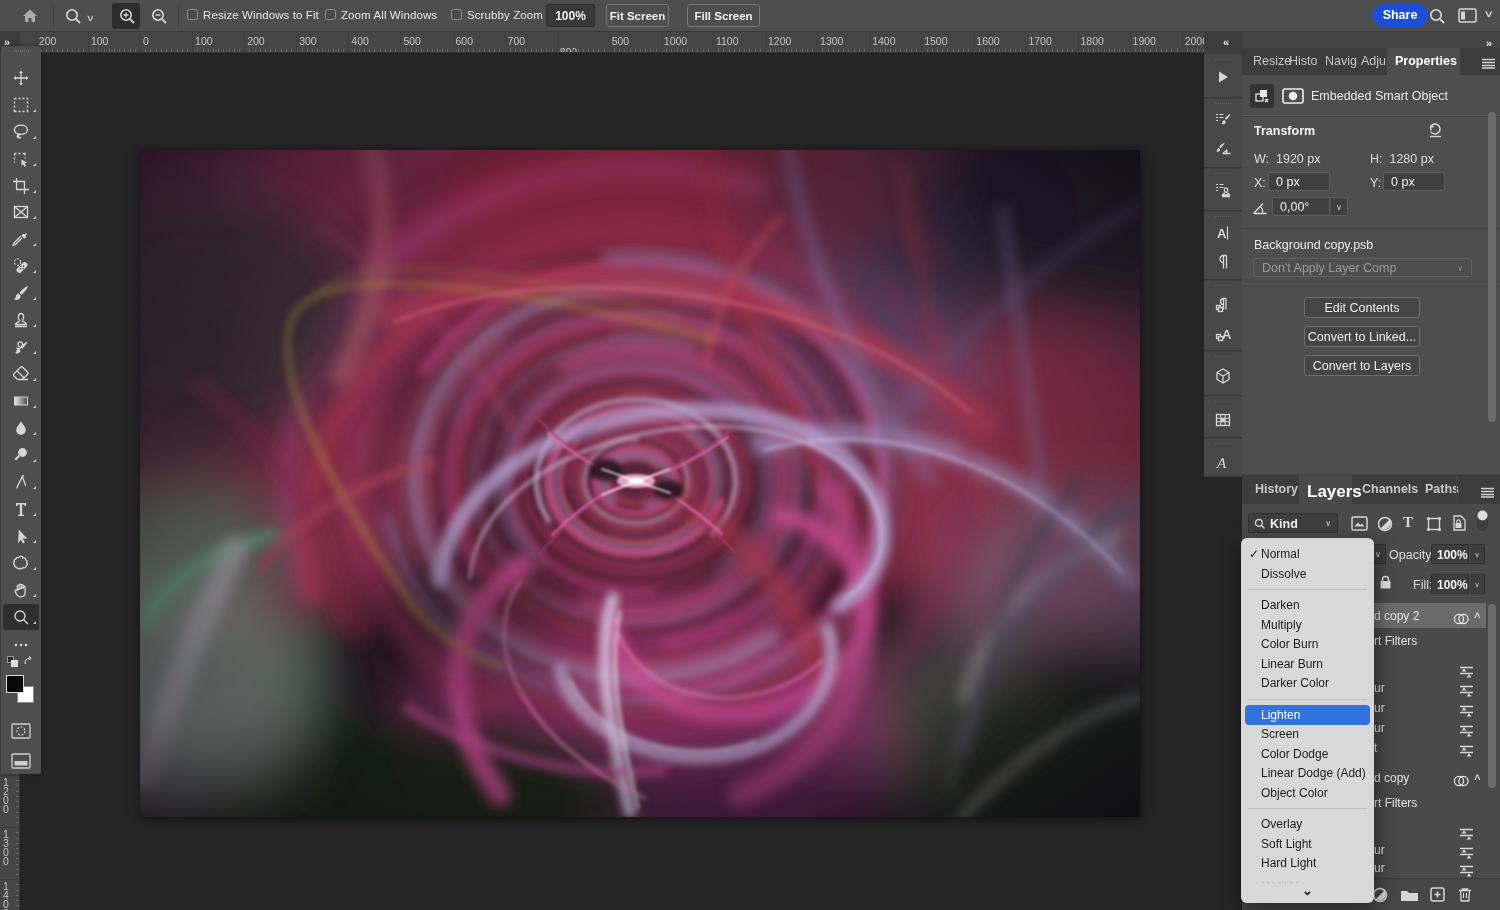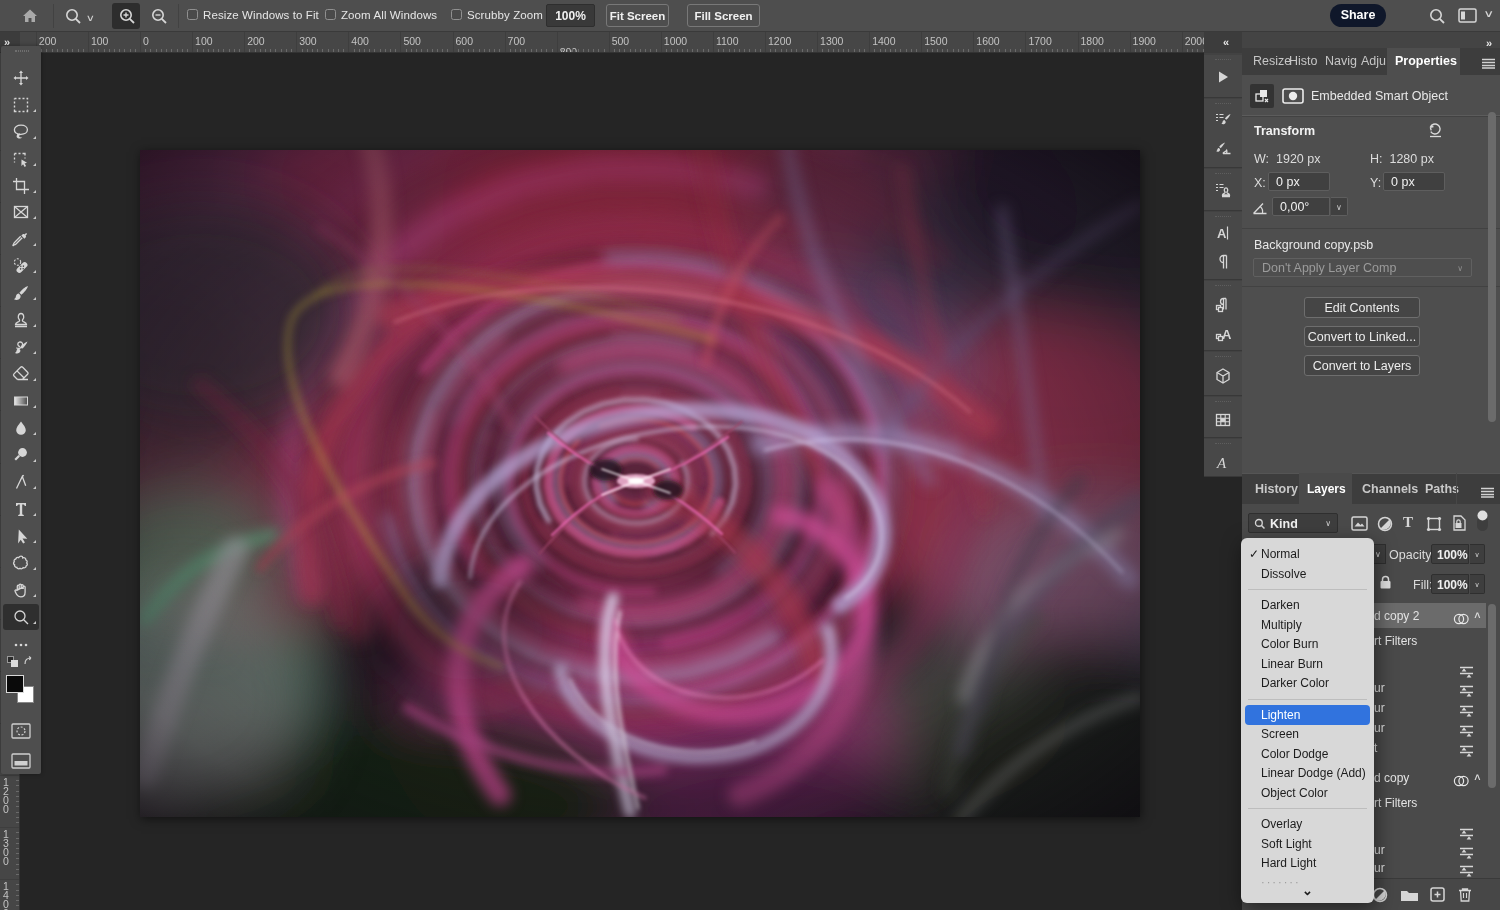--- a/index.html
+++ b/index.html
@@ -36,21 +36,21 @@
   <div style="position:absolute;left:178px;top:4px;width:1px;height:24px;background:#424242"></div>
   <div style="position:absolute;left:187px;top:9px;width:11px;height:11px;border:1.5px solid #909090;border-radius:2.5px;background:#4a4a4a"></div>
 <div style="position:absolute;left:203px;top:9px;font-size:11.5px;color:#e6e6e6;letter-spacing:.1px">Resize Windows to Fit</div>
   <div style="position:absolute;left:325px;top:9px;width:11px;height:11px;border:1.5px solid #909090;border-radius:2.5px;background:#4a4a4a"></div>
 <div style="position:absolute;left:341px;top:9px;font-size:11.5px;color:#e6e6e6;letter-spacing:.1px">Zoom All Windows</div>
   <div style="position:absolute;left:451px;top:9px;width:11px;height:11px;border:1.5px solid #909090;border-radius:2.5px;background:#4a4a4a"></div>
 <div style="position:absolute;left:467px;top:9px;font-size:11.5px;color:#e6e6e6;letter-spacing:.1px">Scrubby Zoom</div>
   <div style="position:absolute;left:546px;top:4px;width:49px;height:23px;background:#393939;border:1px solid #2e2e2e;border-radius:2px;text-align:center;line-height:23px;color:#f0f0f0;font-size:12px;font-weight:bold">100%</div>
   <div style="position:absolute;left:606px;top:4px;width:63px;height:23px;background:#4e4e4e;border:1px solid #787878;border-radius:3px;text-align:center;line-height:22px;color:#f0f0f0;font-size:11.5px;font-weight:bold">Fit Screen</div>
   <div style="position:absolute;left:687px;top:4px;width:73px;height:23px;background:#4e4e4e;border:1px solid #787878;border-radius:3px;text-align:center;line-height:22px;color:#f0f0f0;font-size:11.5px;font-weight:bold">Fill Screen</div>
-  <div style="position:absolute;left:1330px;top:4px;width:56px;height:23px;background:#0f172a;border-radius:12px;text-align:center;line-height:23px;color:#fff;font-size:12.5px;font-weight:bold">Share</div>
+  <div style="position:absolute;left:1372px;top:4px;width:56px;height:23px;background:#1d4ed8;border-radius:12px;text-align:center;line-height:23px;color:#fff;font-size:12.5px;font-weight:bold">Share</div>
   <div style="position:absolute;left:1428px;top:7px"><svg width="17" height="17" viewBox="0 0 17 17" style="">
         <circle cx="8" cy="8" r="5.2" fill="none" stroke="#d6d6d6" stroke-width="1.6"></circle>
         <path d="M11.8 11.8 16 16" stroke="#d6d6d6" stroke-width="1.8"></path>
       </svg></div>
   <div style="position:absolute;left:1458px;top:8px"><svg width="19" height="15" viewBox="0 0 19 15" style="">
         <rect x="1" y="1" width="17" height="13" rx="1.5" fill="none" stroke="#d6d6d6" stroke-width="1.5"></rect>
         <rect x="3" y="3.5" width="4" height="8" fill="#d6d6d6"></rect>
       </svg></div>
   <div style="position:absolute;left:1485px;top:8px;color:#d6d6d6;font-size:10px;transform:scaleX(1.5)">∨</div>
 </div>
@@ -1008,21 +1008,21 @@
   <div style="position:absolute;left:62px;top:294px;width:116px;height:21px;background:#454545;border:1px solid #6e6e6e;border-radius:3px;text-align:center;line-height:21px;color:#ececec;font-size:12.5px">Convert to Linked...</div>
   <div style="position:absolute;left:62px;top:323px;width:116px;height:21px;background:#454545;border:1px solid #6e6e6e;border-radius:3px;text-align:center;line-height:21px;color:#ececec;font-size:12.5px">Convert to Layers</div>
 
   <div style="position:absolute;left:246px;top:80px;width:8px;height:310px;background:#6b6b6b;border-radius:4px"></div>
 </div>
 
 <div style="position:absolute;left:1242px;top:473px;width:258px;height:437px;background:#4a4a4a">
   <div style="position:absolute;left:0;top:0;width:258px;height:31px;background:#3d3d3d;border-top:1px solid #555"></div>
   <div style="position:absolute;left:57px;top:0;width:53px;height:31px;background:#4a4a4a"></div>
   <div style="position:absolute;left:13px;top:9px;font-size:12.5px;color:#c9c9c9;font-weight:bold">History</div>
-  <div style="position:absolute;left:65px;top:9px;font-size:12px;color:#fff;font-weight:bold">Layers</div>
+  <div style="position:absolute;left:65px;top:9px;font-size:17px;color:#fff;font-weight:bold">Layers</div>
   <div style="position:absolute;left:120px;top:9px;font-size:12.5px;color:#c9c9c9;font-weight:bold">Channels</div>
   <div style="position:absolute;left:183px;top:9px;font-size:12.5px;color:#c9c9c9;font-weight:bold">Paths</div>
   <div style="position:absolute;left:214px;top:0;width:1px;height:31px;background:#474747"></div>
   <div style="position:absolute;left:239px;top:11px"><svg width="13" height="11" viewBox="0 0 13 11" style="">
         <path d="M0 1.5h13M0 4.5h13M0 7.5h13M0 10h13" stroke="#d2d2d2" stroke-width="1.4"></path>
       </svg></div>
 
   <div style="position:absolute;left:6px;top:40px;width:90px;height:20px;background:#3e3e3e;border:1px solid #2f2f2f;border-radius:2px">
     <svg width="12" height="12" viewBox="0 0 16 16" style="position:absolute;left:5px;top:4px">
         <circle cx="6.5" cy="6.5" r="4.5" fill="none" stroke="#d6d6d6" stroke-width="1.8"></circle>

